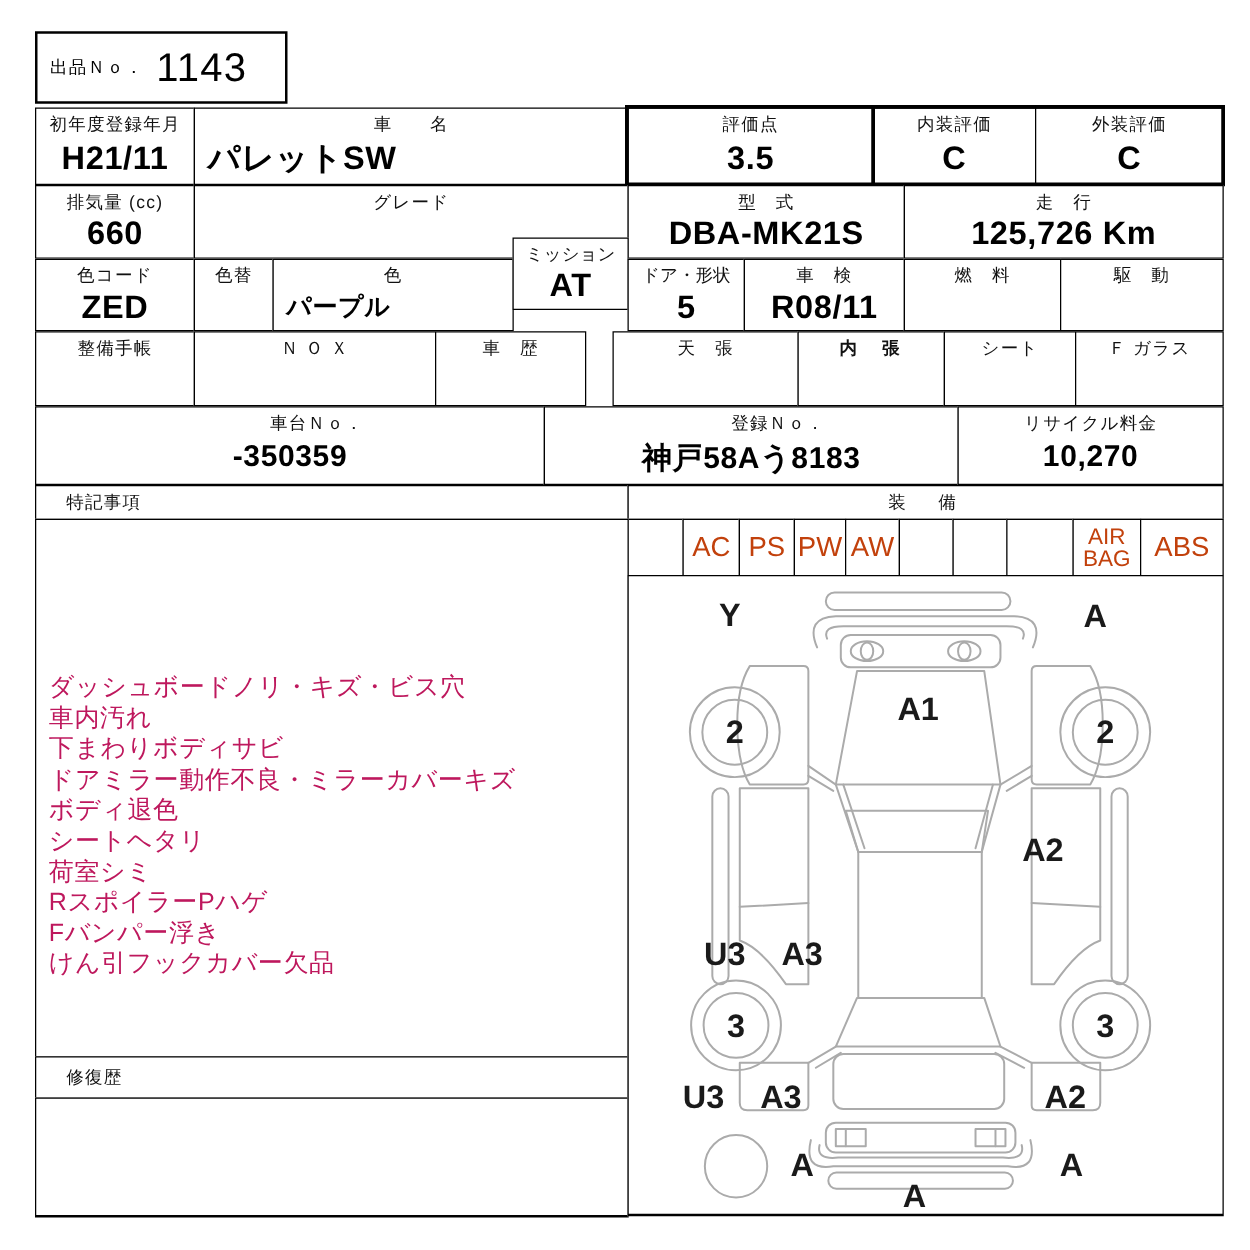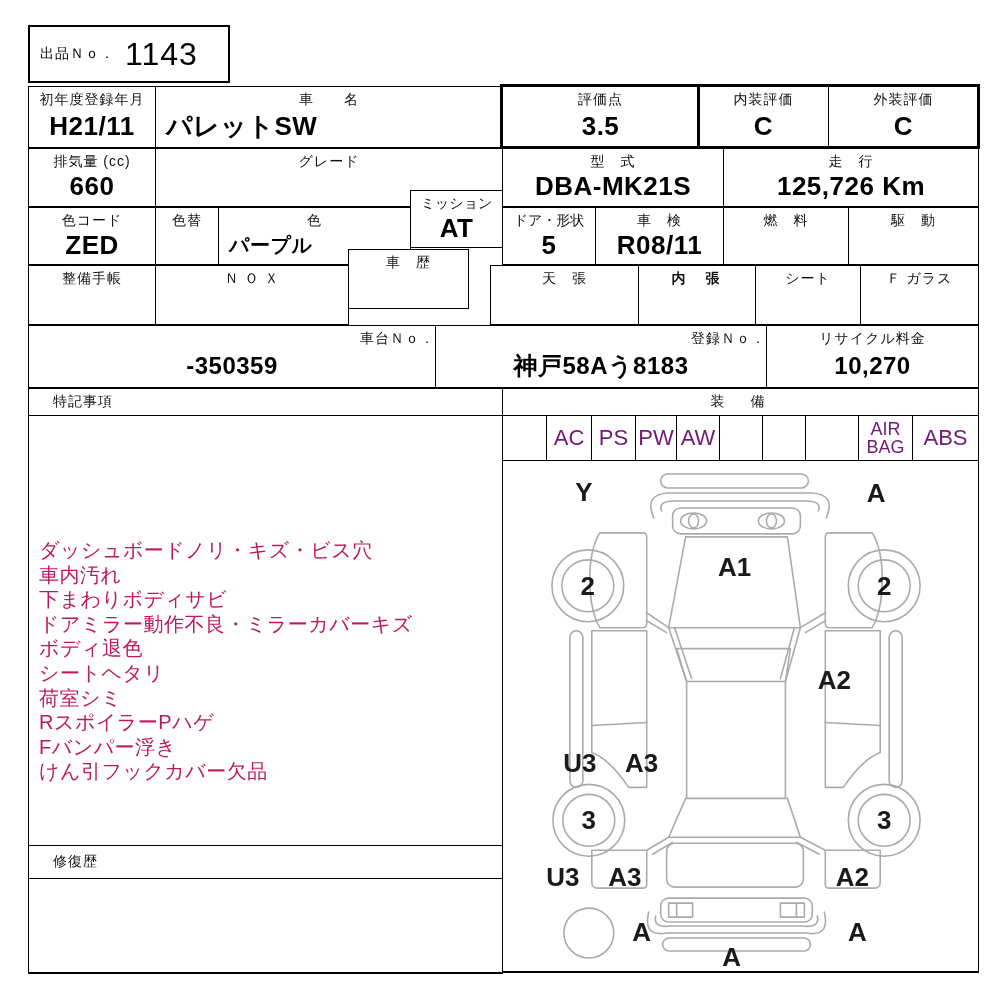--- a/index.html
+++ b/index.html
@@ -2,36 +2,36 @@
 <html><head>
 <meta charset="utf-8">
 <style>
   html,body{margin:0;padding:0;background:#fff;}
   #sheet{position:relative;width:1000px;height:1000px;background:#fff;overflow:hidden;
          font-family:"Liberation Sans","DejaVu Sans",sans-serif;color:#000;}
   .cell{position:absolute;box-sizing:border-box;border:1px solid #000;background:#fff;
         display:flex;flex-direction:column;}
   .lbl{flex:none;font-family:Liberation Sans, sans-serif;font-size:14px;
        color:#111;text-align:center;padding-top:3px;letter-spacing:1px;line-height:18px;}
-  .lbl.left{text-align:right;padding-left:8px;margin-left:35px;}
+  .lbl.left{text-align:center;padding-left:8px;margin-left:35px;}
   .lbl.bold{font-weight:700;font-family:"Liberation Sans",sans-serif;letter-spacing:3px;}
   .val{flex:1;display:flex;align-items:center;justify-content:center;
        font-weight:700;font-size:26px;padding-bottom:3px;letter-spacing:0.5px;}
   .val.left{justify-content:flex-start;padding-left:10px;}
   .val.mid{font-size:24px;}
   .val.small{font-size:20px;}
   .box{position:absolute;box-sizing:border-box;border:1px solid #000;background:#fff;}
   .auction-box{position:absolute;box-sizing:border-box;border:2px solid #000;background:#fff;
        display:flex;align-items:center;padding-left:10px;}
   .auction-lbl{font-family:"Liberation Serif","DejaVu Serif",serif;font-size:14px;letter-spacing:1px;}
   .auction-val{font-weight:400;font-size:32px;margin-left:10px;letter-spacing:1px;}
   .overlay{position:absolute;box-sizing:border-box;pointer-events:none;}
   .equip{position:absolute;box-sizing:border-box;border:1px solid #000;background:#fff;
          display:flex;align-items:center;justify-content:center;text-align:center;
-         font-size:22px;color:#701a75;}
+         font-size:22px;color:#c2410c;}
   .equip.two-line{font-size:18px;line-height:18px;letter-spacing:0;}
   .notes-box{position:absolute;box-sizing:border-box;border:1px solid #000;background:#fff;
              padding:122px 10px 0 10px;}
   .note-line{font-size:20px;line-height:24.6px;color:#be185d;letter-spacing:0.5px;white-space:nowrap;}
   .hdr{position:absolute;box-sizing:border-box;border:1px solid #000;background:#fff;
        font-family:"Liberation Serif","DejaVu Serif",serif;font-size:14px;color:#111;
        display:flex;align-items:center;letter-spacing:1px;}
   .hdr.left{padding-left:24px;justify-content:flex-start;}
   .hdr.center{justify-content:center;letter-spacing:6px;}
   .diagram-panel{position:absolute;box-sizing:border-box;border:1px solid #000;
@@ -124,21 +124,21 @@
   </div>
 
   <div class="cell" style="left:28px;top:265px;width:128px;height:60px">
     <div class="lbl">整備手帳</div>
     <div class="val"></div>
   </div>
   <div class="cell" style="left:155px;top:265px;width:194px;height:60px">
     <div class="lbl">Ｎ Ｏ Ｘ</div>
     <div class="val"></div>
   </div>
-  <div class="cell" style="left:348px;top:249px;width:121px;height:60px">
+  <div class="cell" style="left:348px;top:265px;width:121px;height:60px">
     <div class="lbl">車　歴</div>
     <div class="val"></div>
   </div>
   <div class="cell" style="left:490px;top:265px;width:149px;height:60px">
     <div class="lbl">天　張</div>
     <div class="val"></div>
   </div>
   <div class="cell" style="left:638px;top:265px;width:118px;height:60px">
     <div class="lbl bold">内　張</div>
     <div class="val"></div>

